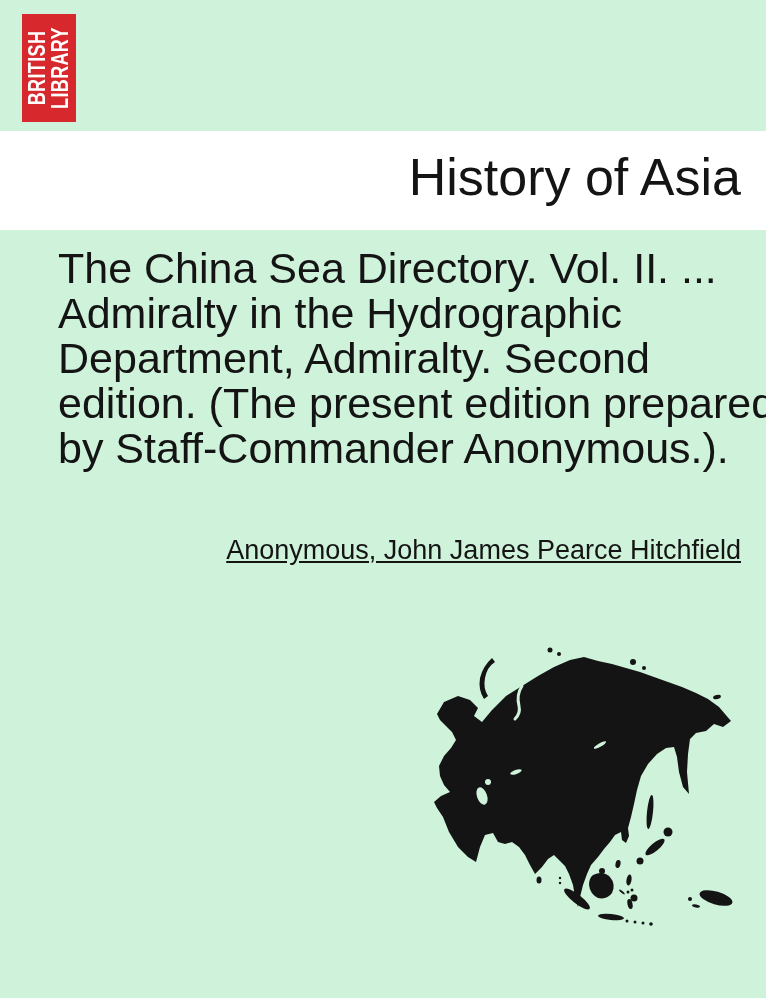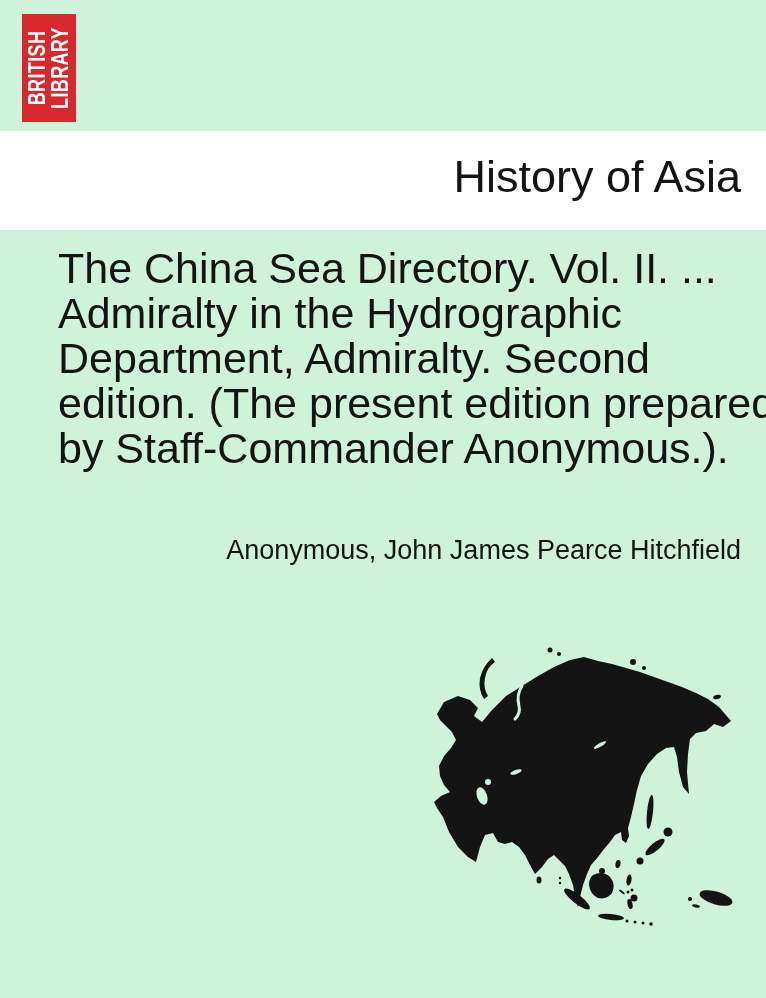--- a/index.html
+++ b/index.html
@@ -52,21 +52,21 @@
     left: 0;
     top: 131px;
     width: 766px;
     height: 99px;
     background: var(--band-bg);
   }
   .band-label {
     position: absolute;
     right: 25px;
     top: 24px;
-    font-size: 45px;
+    font-size: 52px;
     line-height: 44px;
     color: var(--ink);
   }
 
   
   .title {
     position: absolute;
     left: 26px;
     top: 246px;
     width: 730px;
@@ -78,20 +78,21 @@
   }
 
   
   .authors {
     position: absolute;
     right: 25px;
     top: 535px;
     font-size: 27px;
     line-height: 30px;
     color: var(--ink);
+    text-decoration: underline;
   }
 
   
   .map {
     position: absolute;
     left: 428px;
     top: 636px;
     width: 310px;
     height: 300px;
   }

